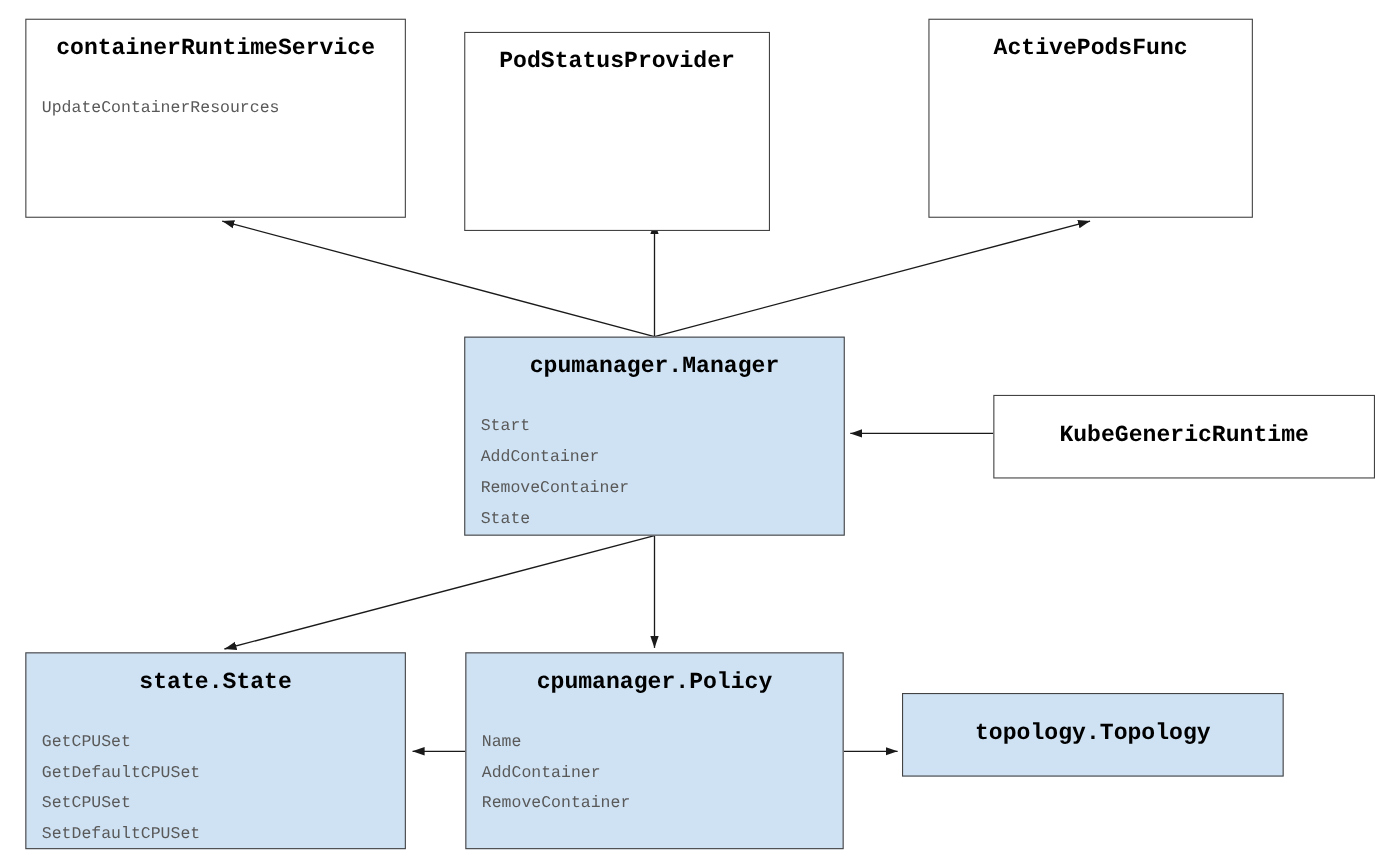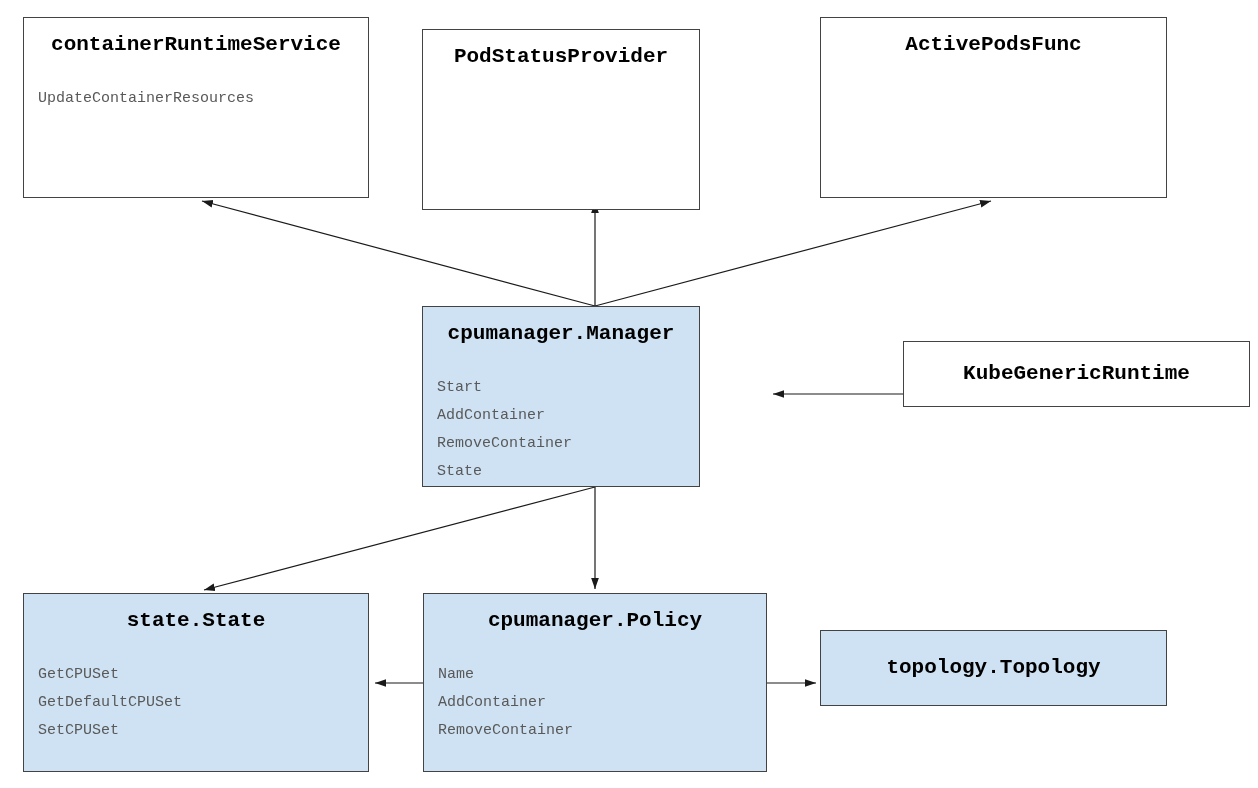--- a/index.html
+++ b/index.html
@@ -91,44 +91,45 @@
     <div class="title">containerRuntimeService</div>
     <div class="methods">
       <div class="method">UpdateContainerResources</div>
     </div>
   </div>
 
   <div class="box white" style="left:422px;top:29px;width:278px;height:181px">
     <div class="title">PodStatusProvider</div>
   </div>
 
-  <div class="box white" style="left:820px;top:17px;width:347px;height:181px">
+  <div class="box white" style="left:844px;top:17px;width:295px;height:181px">
     <div class="title">ActivePodsFunc</div>
   </div>
 
-  <div class="box blue" style="left:422px;top:306px;width:278px;height:181px">
+  <div class="box blue" style="left:422px;top:306px;width:346px;height:181px">
     <div class="title">cpumanager.Manager</div>
     <div class="methods">
       <div class="method">Start</div>
       <div class="method">AddContainer</div>
       <div class="method">RemoveContainer</div>
       <div class="method">State</div>
     </div>
   </div>
 
-  <div class="box white vcenter" style="left:903px;top:341px;width:347px;height:66px">
+  <div class="box white vcenter" style="left:903px;top:359px;width:347px;height:76px">
     <div class="title">KubeGenericRuntime</div>
   </div>
 
   <div class="box blue" style="left:23px;top:593px;width:346px;height:179px">
     <div class="title">state.State</div>
     <div class="methods">
       <div class="method">GetCPUSet</div>
       <div class="method">GetDefaultCPUSet</div>
       <div class="method">SetCPUSet</div>
+      <div class="method">SetDefaultCPUSet</div>
     </div>
   </div>
 
   <div class="box blue" style="left:423px;top:593px;width:344px;height:179px">
     <div class="title">cpumanager.Policy</div>
     <div class="methods">
       <div class="method">Name</div>
       <div class="method">AddContainer</div>
       <div class="method">RemoveContainer</div>
     </div>

